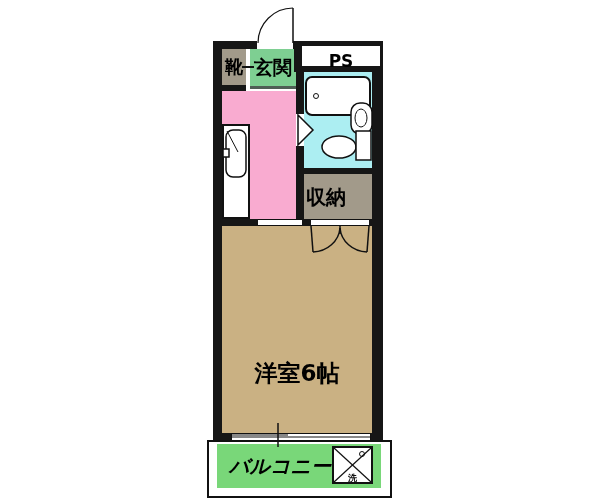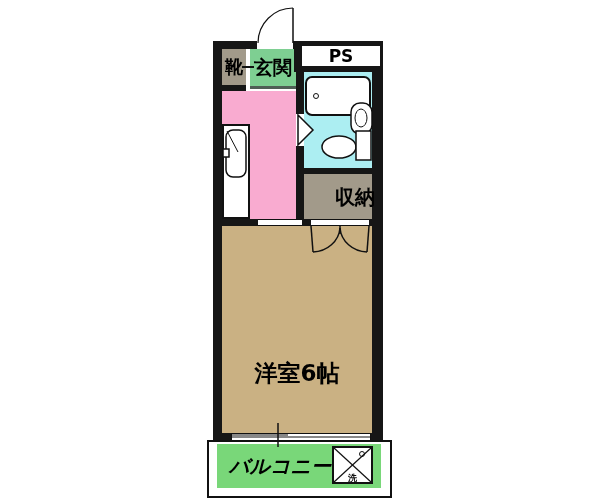--- a/index.html
+++ b/index.html
@@ -50,22 +50,22 @@
 
   <div class="abs" style="left:231px;top:433px;width:140px;height:8px;background:#fff;border:1px solid #111;"></div>
   <div class="abs" style="left:207px;top:440px;width:185px;height:58px;background:#fff;border:2px solid #111;"></div>
   <div class="abs" style="left: 217px; top: 444px; width: 164px; height: 44px; background-color: rgb(121, 215, 121);"></div>
   <div class="abs" style="left:332px;top:446px;width:41px;height:38px;background:#fff;border:2px solid #111;"></div>
 
   <div class="abs" style="left:222px;top:124px;width:28px;height:95px;background:#fff;border:2px solid #111;"></div>
 
   <div class="abs lbl" style="left:218px;top:49px;width:32px;height:36px;font-size:18px;">靴</div>
   <div class="abs lbl" style="left:250px;top:49px;width:46px;height:37px;font-size:19px;">玄関</div>
-  <div class="abs lbl" style="left:302px;top:46px;width:78px;height:20px;font-size:17px;">PS</div>
-  <div class="abs lbl" style="left:321px;top:174px;width:68px;height:45px;font-size:20px;">収納</div>
+  <div class="abs lbl" style="left:302px;top:46px;width:78px;height:31px;font-size:17px;">PS</div>
+  <div class="abs lbl" style="left:292px;top:174px;width:68px;height:45px;font-size:20px;">収納</div>
   <div class="abs lbl" style="left:222px;top:226px;width:150px;height:207px;font-size:23px;margin-top:44px;">洋室6帖</div>
   <div class="abs lbl" style="left:222px;top:444px;width:116px;height:44px;font-size:20px;font-style:italic;">バルコニー</div>
 
   <svg id="svg-overlay" xmlns="http://www.w3.org/2000/svg">
 
     <g>
       <line class="stroke" x1="293" y1="8" x2="293" y2="43" stroke-width="1.5"></line>
       <path class="stroke" d="M 258 43 A 35 35 0 0 1 293 8" stroke-width="1.2"></path>
     </g>
 

